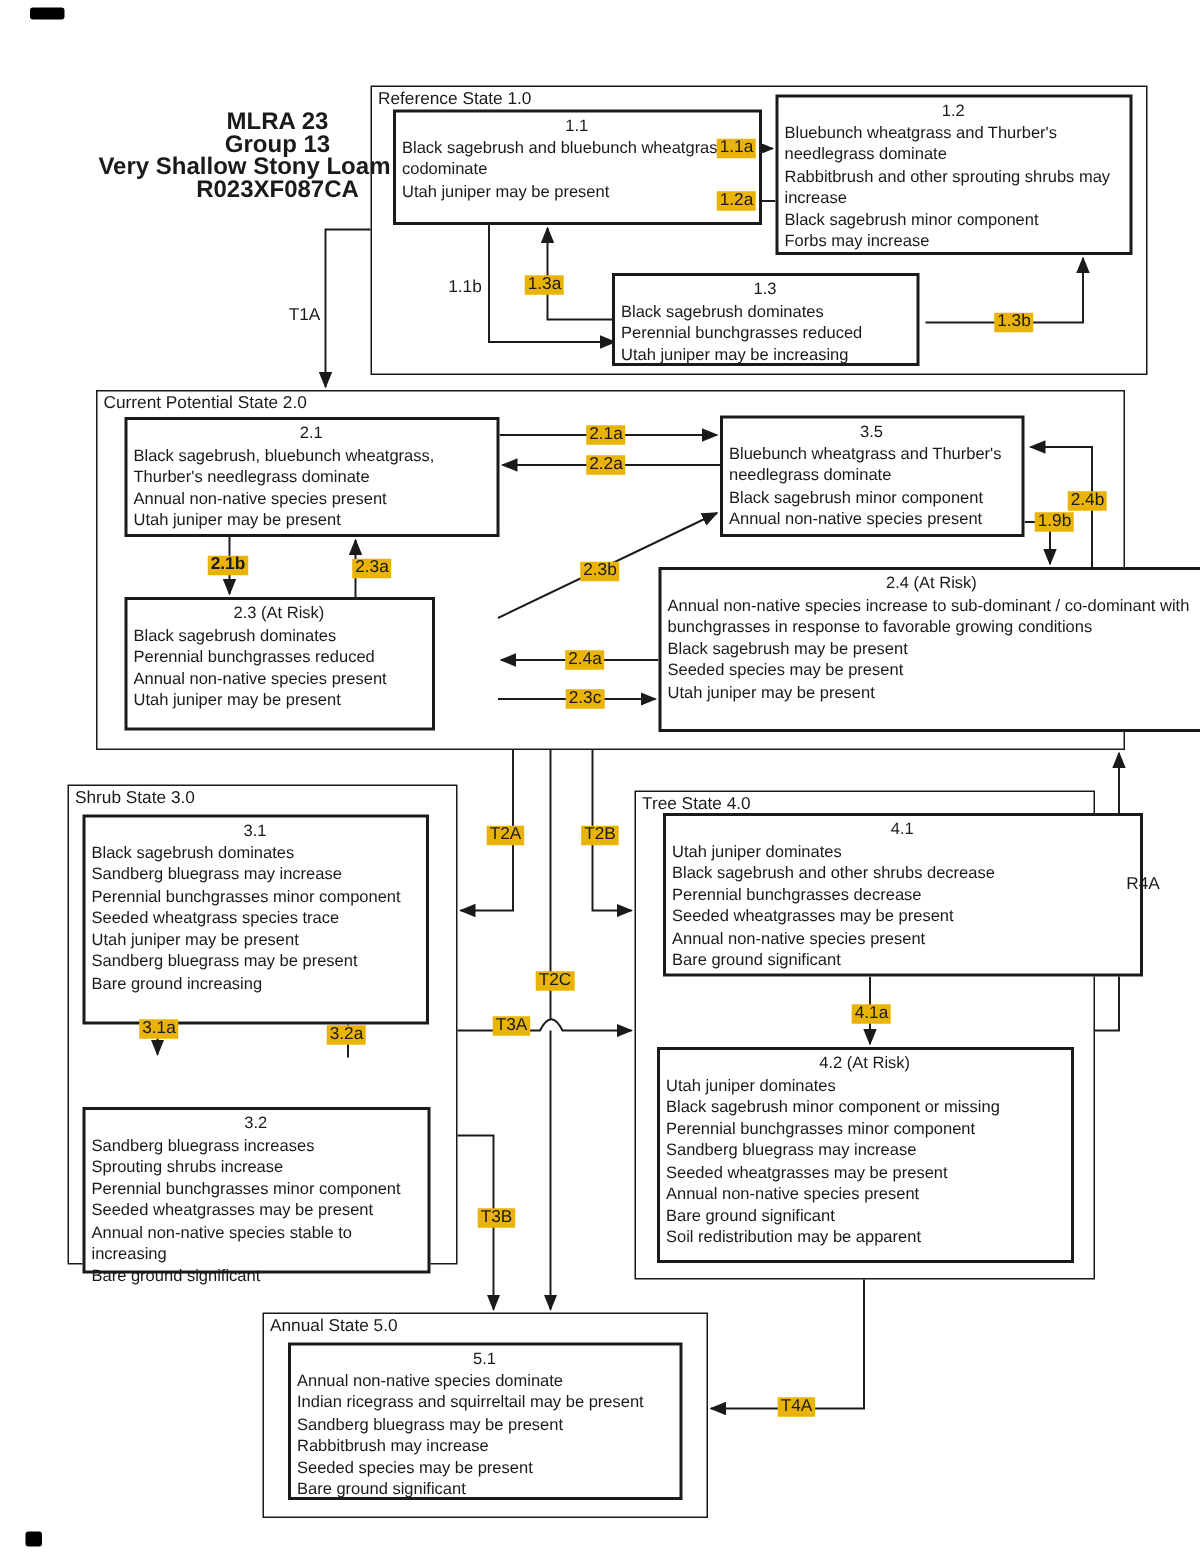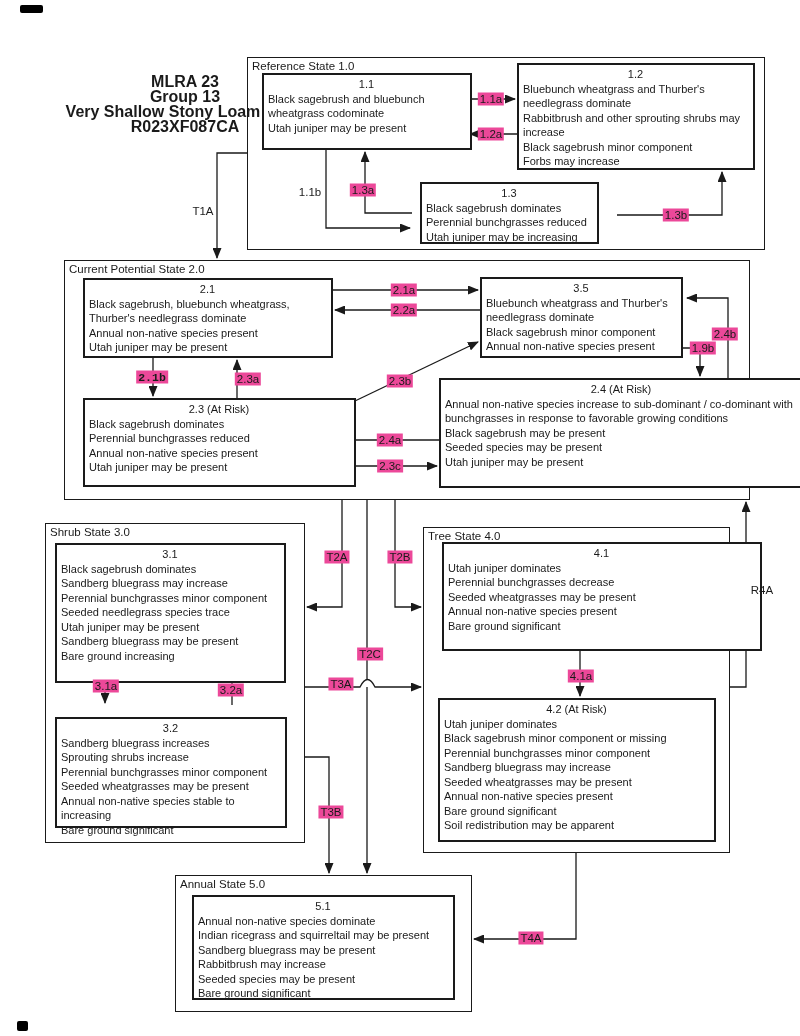--- a/index.html
+++ b/index.html
@@ -7,23 +7,23 @@
           font-family:"Liberation Sans",sans-serif;color:#1a1a1a;overflow:hidden;}
   .connectors{position:absolute;left:0;top:0;z-index:1;}
   .state{position:absolute;border:1.5px solid #1a1a1a;background:transparent;
          z-index:2;box-sizing:border-box;}
   .state-label{position:absolute;top:0;left:1px;font-size:11.5px;line-height:14px;
                padding:1px 3px;white-space:nowrap;background:transparent;}
   .cbox{position:absolute;border:2px solid #1a1a1a;background:#ffffff;z-index:3;
         box-sizing:border-box;font-size:11px;line-height:14.5px;padding:2px 5px 2px 4px;}
   .cbox-title{text-align:center;}
   .tlabel{position:absolute;z-index:4;transform:translate(-50%,-50%);
-          font-size:11.5px;line-height:13px;background:#ec4899;padding:0 2px;white-space:nowrap;}
+          font-size:11.5px;line-height:13px;background:#eab308;padding:0 2px;white-space:nowrap;}
   .tlabel.nobg{background:transparent;text-align:center;}
-  .bold{font-weight:bold;font-family:Liberation Mono, monospace;}
+  .bold{font-weight:bold;}
   .title-block{position:absolute;left:60px;top:74px;width:250px;text-align:center;
                font-weight:bold;font-size:16px;line-height:15px;z-index:2;}
   .scan-mark{position:absolute;background:#000;z-index:5;border-radius:2px;}
 </style>
 </head>
 <body>
 
 <div class="canvas">
 
   <svg class="connectors" width="800" height="1036" viewBox="0 0 800 1036">
@@ -80,86 +80,87 @@
   <div class="state" style="left:45px;top:523px;width:260px;height:320px">
     <div class="state-label">Shrub State 3.0</div>
   </div>
   <div class="state" style="left:423px;top:527px;width:307px;height:326px">
     <div class="state-label">Tree State 4.0</div>
   </div>
   <div class="state" style="left:175px;top:875px;width:297px;height:137px">
     <div class="state-label">Annual State 5.0</div>
   </div>
 
-  <div class="cbox" style="left:262px;top:73px;width:210px;height:77px">
+  <div class="cbox" style="left:262px;top:73px;width:246px;height:77px">
     <div class="cbox-title">1.1</div>
     <div>Black sagebrush and bluebunch wheatgrass codominate</div>
     <div>Utah juniper may be present</div>
   </div>
   <div class="cbox" style="left:517px;top:63px;width:238px;height:107px">
     <div class="cbox-title">1.2</div>
     <div>Bluebunch wheatgrass and Thurber's needlegrass dominate</div>
     <div>Rabbitbrush and other sprouting shrubs may increase</div>
     <div>Black sagebrush minor component</div>
     <div>Forbs may increase</div>
   </div>
-  <div class="cbox" style="left:420px;top:182px;width:179px;height:62px">
+  <div class="cbox" style="left:408px;top:182px;width:205px;height:62px">
     <div class="cbox-title">1.3</div>
     <div>Black sagebrush dominates</div>
     <div>Perennial bunchgrasses reduced</div>
     <div>Utah juniper may be increasing</div>
   </div>
   <div class="cbox" style="left:83px;top:278px;width:250px;height:80px">
     <div class="cbox-title">2.1</div>
     <div>Black sagebrush, bluebunch wheatgrass, Thurber's needlegrass dominate</div>
     <div>Annual non-native species present</div>
     <div>Utah juniper may be present</div>
   </div>
   <div class="cbox" style="left:480px;top:277px;width:203px;height:81px">
     <div class="cbox-title">3.5</div>
     <div>Bluebunch wheatgrass and Thurber's needlegrass dominate</div>
     <div>Black sagebrush minor component</div>
     <div>Annual non-native species present</div>
   </div>
-  <div class="cbox" style="left:83px;top:398px;width:273px;height:89px">
+  <div class="cbox" style="left:83px;top:398px;width:207px;height:89px">
     <div class="cbox-title">2.3 (At Risk)</div>
     <div>Black sagebrush dominates</div>
     <div>Perennial bunchgrasses reduced</div>
     <div>Annual non-native species present</div>
     <div>Utah juniper may be present</div>
   </div>
   <div class="cbox" style="left:439px;top:378px;width:365px;height:110px">
     <div class="cbox-title">2.4 (At Risk)</div>
     <div>Annual non-native species increase to sub-dominant / co-dominant with bunchgrasses in response to favorable growing conditions</div>
     <div>Black sagebrush may be present</div>
     <div>Seeded species may be present</div>
     <div>Utah juniper may be present</div>
   </div>
   <div class="cbox" style="left:55px;top:543px;width:231px;height:140px">
     <div class="cbox-title">3.1</div>
     <div>Black sagebrush dominates</div>
     <div>Sandberg bluegrass may increase</div>
     <div>Perennial bunchgrasses minor component</div>
-    <div>Seeded needlegrass species trace</div>
+    <div>Seeded wheatgrass species trace</div>
     <div>Utah juniper may be present</div>
     <div>Sandberg bluegrass may be present</div>
     <div>Bare ground increasing</div>
   </div>
-  <div class="cbox" style="left:55px;top:717px;width:232px;height:111px">
+  <div class="cbox" style="left:55px;top:738px;width:232px;height:111px">
     <div class="cbox-title">3.2</div>
     <div>Sandberg bluegrass increases</div>
     <div>Sprouting shrubs increase</div>
     <div>Perennial bunchgrasses minor component</div>
     <div>Seeded wheatgrasses may be present</div>
     <div>Annual non-native species stable to increasing</div>
     <div>Bare ground significant</div>
   </div>
   <div class="cbox" style="left:442px;top:542px;width:320px;height:109px">
     <div class="cbox-title">4.1</div>
     <div>Utah juniper dominates</div>
+    <div>Black sagebrush and other shrubs decrease</div>
     <div>Perennial bunchgrasses decrease</div>
     <div>Seeded wheatgrasses may be present</div>
     <div>Annual non-native species present</div>
     <div>Bare ground significant</div>
   </div>
   <div class="cbox" style="left:438px;top:698px;width:278px;height:144px">
     <div class="cbox-title">4.2 (At Risk)</div>
     <div>Utah juniper dominates</div>
     <div>Black sagebrush minor component or missing</div>
     <div>Perennial bunchgrasses minor component</div>

